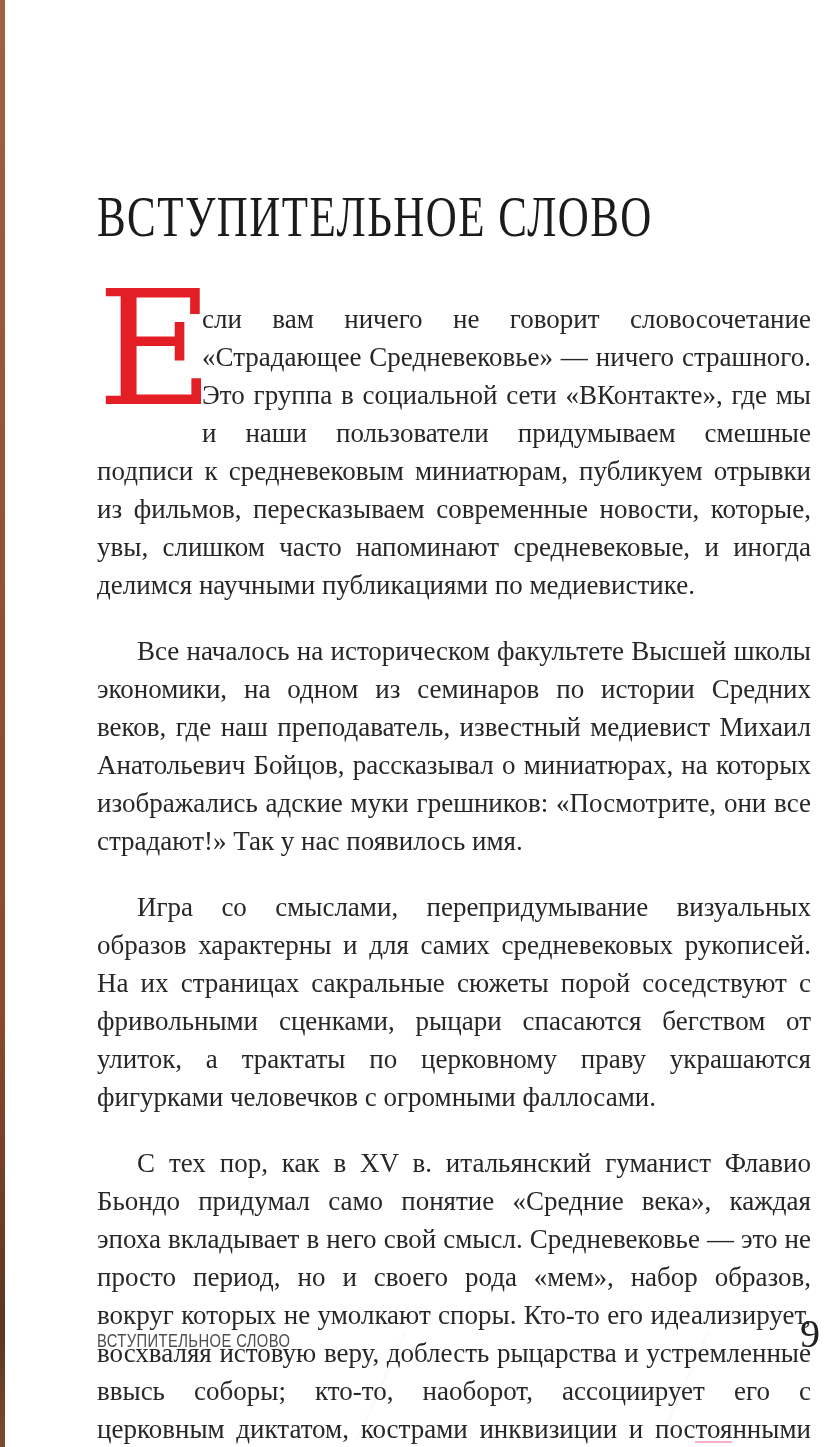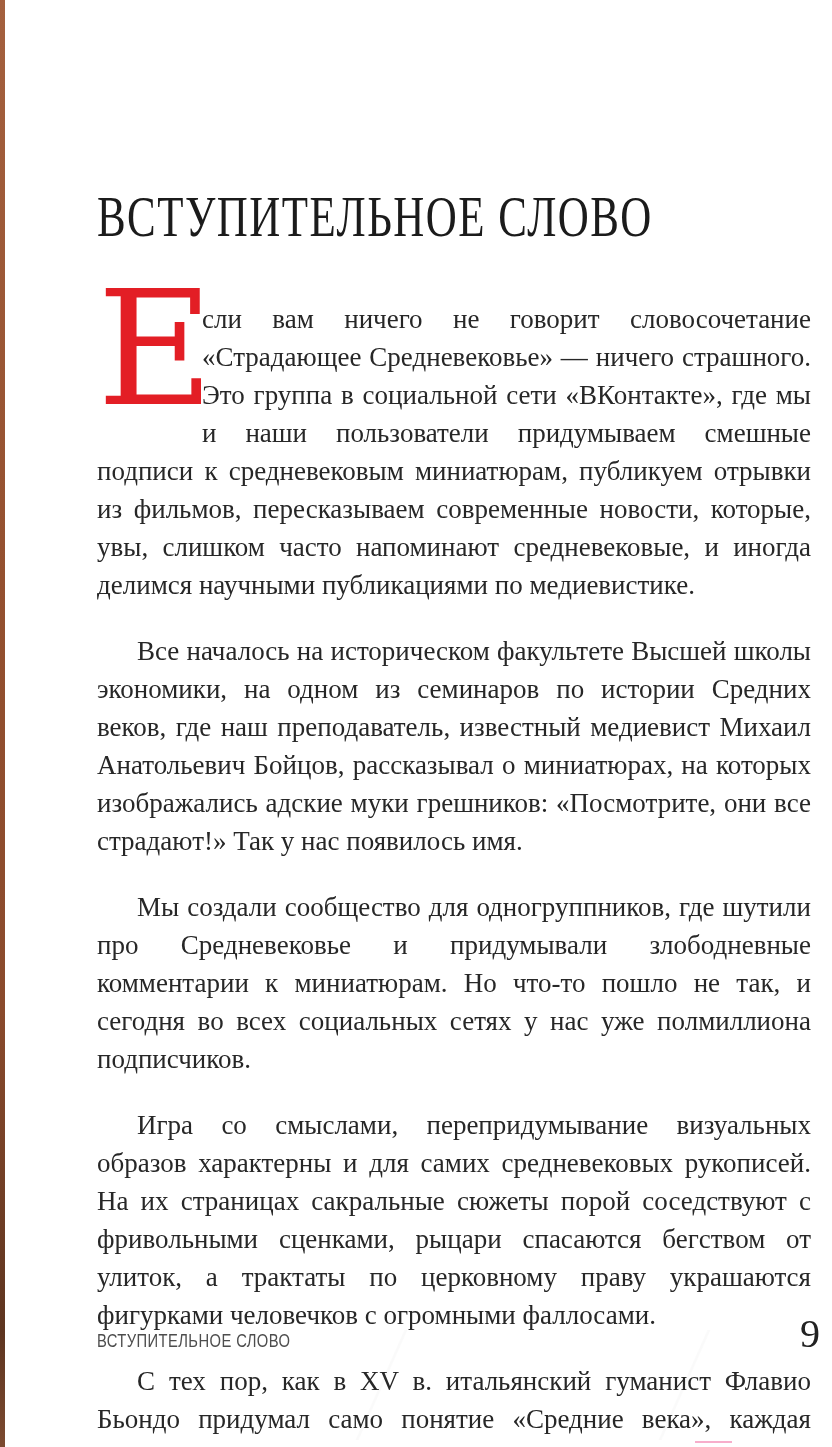--- a/index.html
+++ b/index.html
@@ -99,21 +99,20 @@
 <div class="page">
   <div class="spine"></div>
 
   <h1 class="chapter-title">ВСТУПИТЕЛЬНОЕ СЛОВО</h1>
 
   <div class="body-text">
       <p><span class="dropcap-box">
           <span class="dropcap-letter" style="color: rgb(227, 30, 37);">Е</span>
         </span>сли вам ничего не говорит словосочетание «Страдающее Средневековье» — ничего страшного. Это группа в социальной сети «ВКонтакте», где мы и наши пользователи придумываем смешные подписи к средневековым миниатюрам, публикуем отрывки из фильмов, пересказываем современные новости, которые, увы, слишком часто напоминают средневековые, и иногда делимся научными публикациями по медиевистике.</p>
       <p class="indent">Все началось на историческом факультете Высшей школы экономики, на одном из семинаров по истории Средних веков, где наш преподаватель, известный медиевист Михаил Анатольевич Бойцов, рассказывал о миниатюрах, на которых изображались адские муки грешников: «Посмотрите, они все страдают!» Так у нас появилось имя.</p>
-      <p class="indent">Мы создали сообщество для одногруппников, где шутили про Средневековье и придумывали злободневные комментарии к миниатюрам. Но что-то пошло не так, и сегодня во всех социальных сетях у нас уже полмиллиона подписчиков.</p>
       <p class="indent">Игра со смыслами, перепридумывание визуальных образов характерны и для самих средневековых рукописей. На их страницах сакральные сюжеты порой соседствуют с фривольными сценками, рыцари спасаются бегством от улиток, а трактаты по церковному праву украшаются фигурками человечков с огромными фаллосами.</p>
       <p class="indent">С тех пор, как в XV в. итальянский гуманист Флавио Бьондо придумал само понятие «Средние века», каждая эпоха вкладывает в него свой смысл. Средневековье — это не просто период, но и своего рода «мем», набор образов, вокруг которых не умолкают споры. Кто-то его идеализирует, восхваляя истовую веру, доблесть рыцарства и устремленные ввысь соборы; кто-то, наоборот, ассоциирует его с церковным диктатом, кострами инквизиции и постоянными междоусобицами.</p>
     </div>
 
   <div class="footer">
     <span class="footer-label">ВСТУПИТЕЛЬНОЕ СЛОВО</span>
     <span class="page-number">9</span>
   </div>
 
   <div class="watermark"></div>

